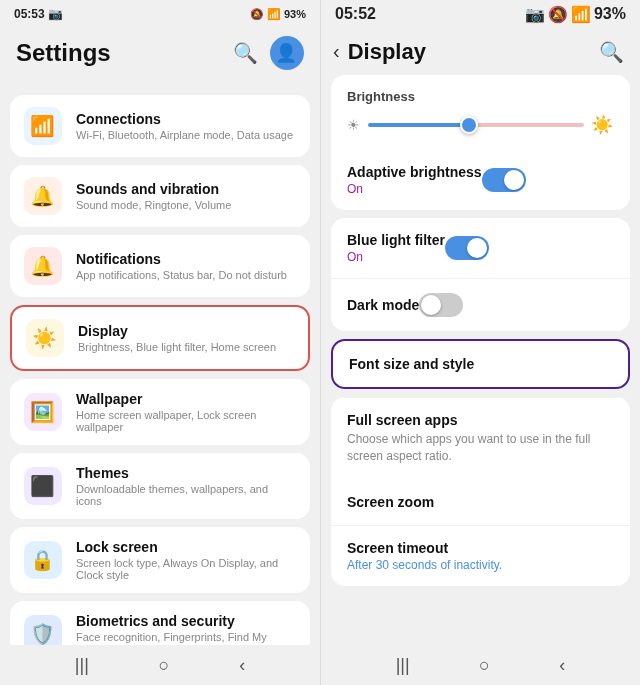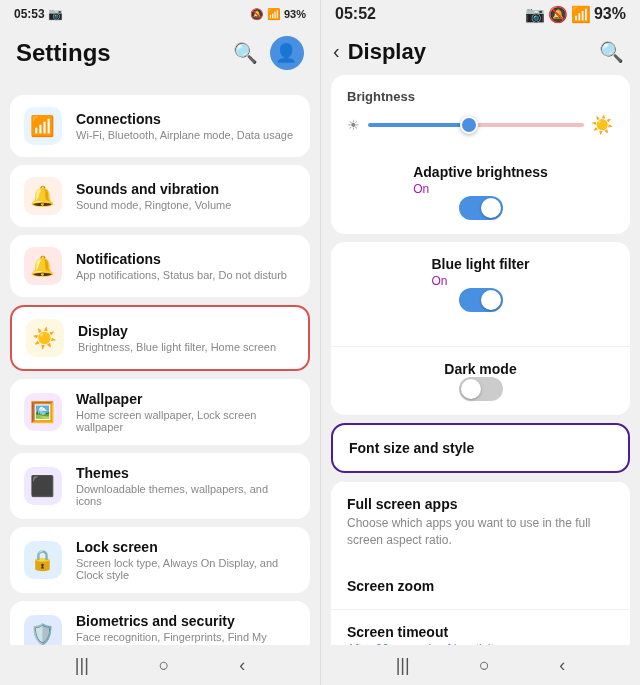--- a/index.html
+++ b/index.html
@@ -225,28 +225,25 @@
       top: 50%;
       left: 43%;
       transform: translateY(-50%);
     }
 
     .brightness-icon-large { font-size: 18px; color: #888; }
 
     .toggle-row {
       display: flex;
       align-items: center;
-      justify-content: space-between;
       padding: 14px 16px;
-      flex-direction: column;
     }
 
     .toggle-row + .toggle-row {
       border-top: 1px solid #f0f0f0;
-      margin-top: 20px;
     }
 
     .toggle-label-col { display: flex; flex-direction: column; }
     .toggle-title { font-size: 14px; font-weight: 600; color: #111; }
     .toggle-subtitle { font-size: 12px; color: #a21caf; margin-top: 2px; }
 
     .toggle {
       width: 44px;
       height: 24px;
       border-radius: 12px;

